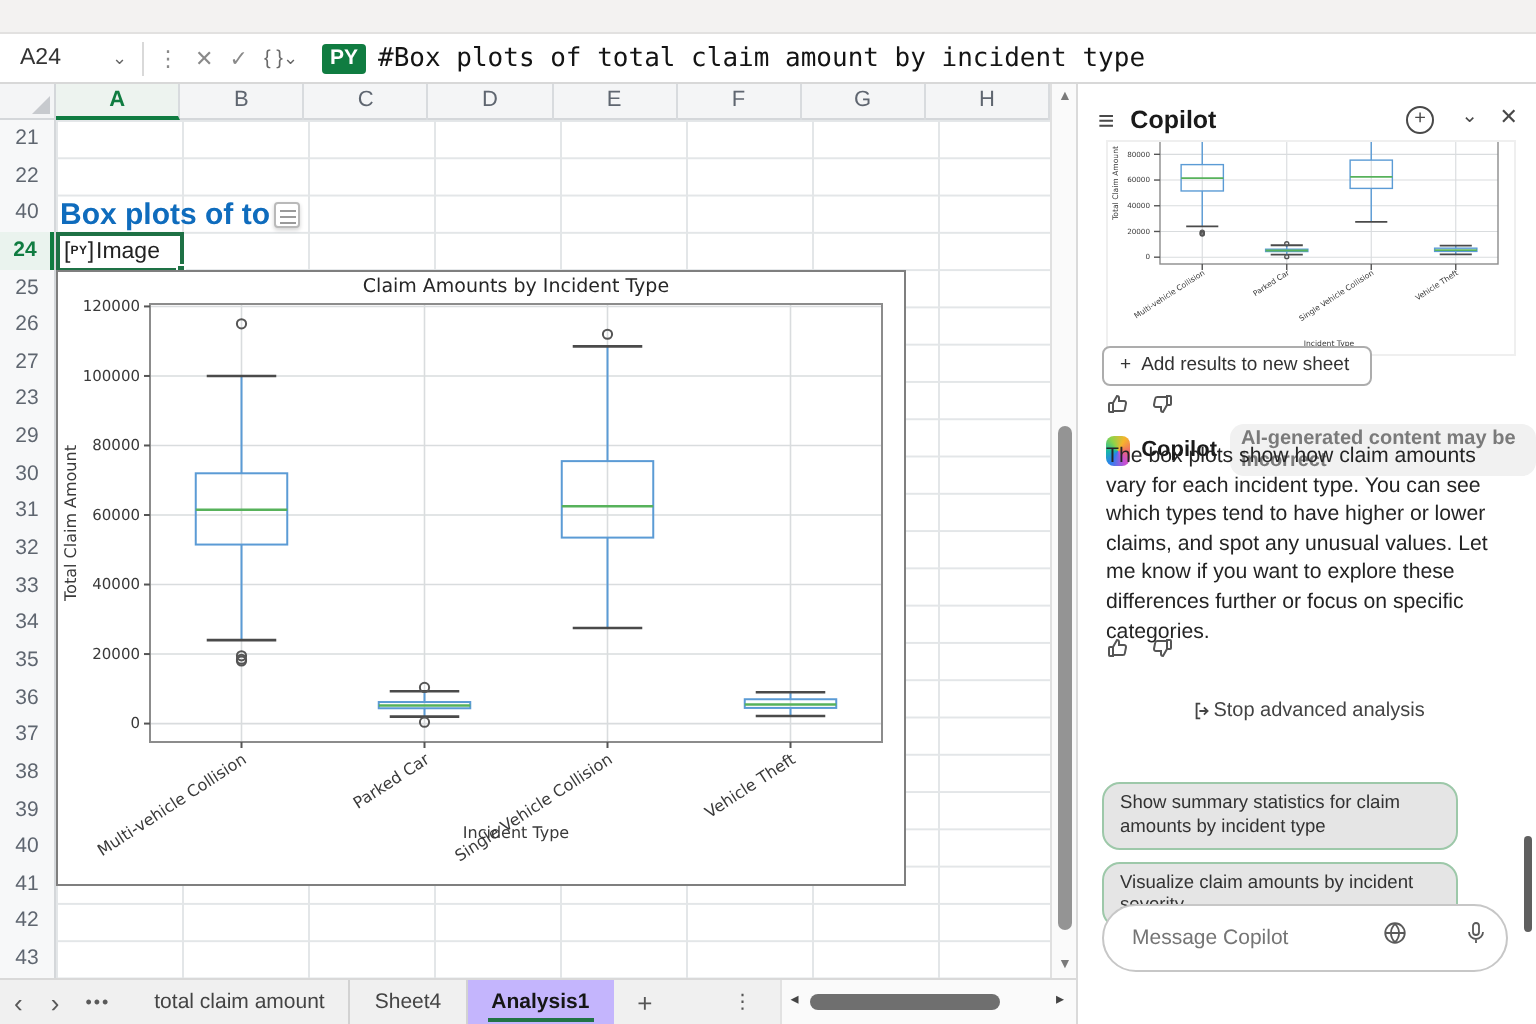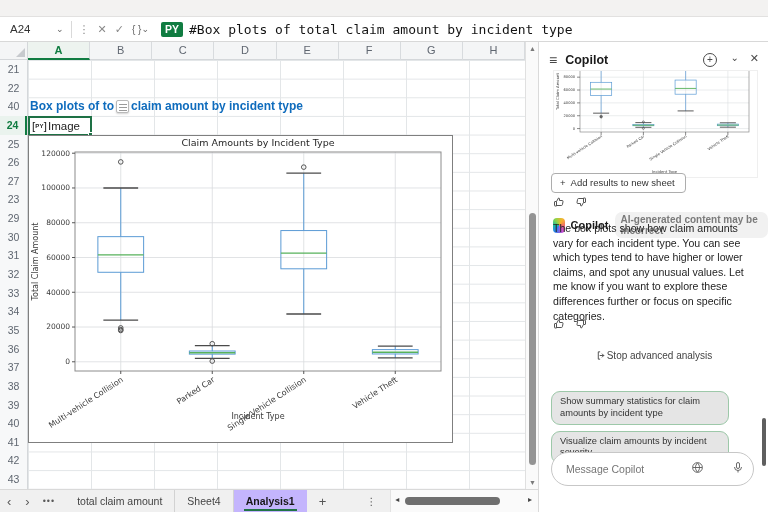--- a/index.html
+++ b/index.html
@@ -26,21 +26,21 @@
   .col-h { width:63px; height:18px; text-align:center; font-size:11px; line-height:17px; color:#5f6670; border-right:1px solid #d8dbde; }
   .col-h.sel { color:#107C41; font-weight:bold; background:#edf3ef; border-bottom:2px solid #107C41; }
   #row-headers { left:0; top:60px; width:28px; height:429px; background:#f7f8f9; border-right:1px solid #d4d7da; }
   .row-h { height:18.652px; text-align:center; font-size:10.5px; line-height:18.5px; color:#5f6670; }
   .row-h.sel { color:#107C41; font-weight:bold; background:#eaf3ee; border-right:2px solid #107C41; }
 
   
   #grid { left:28px; top:60px; width:497px; height:429px; background:#fff;
     background-image:linear-gradient(to right,#e3e6e8 1px,transparent 1px),linear-gradient(to bottom,#e3e6e8 1px,transparent 1px);
     background-size:63px 18.652px; }
-  #cell-a23 { left:30px; top:99px; font-size:12px; font-weight:bold; color:#0f6cbd; white-space:nowrap; display:flex; align-items:center; }
+  #cell-a23 { left:30px; top:99px; font-size:15px; font-weight:bold; color:#0f6cbd; white-space:nowrap; display:flex; align-items:center; }
   #card-icon { display:inline-block; width:13px; height:13px; background:#fff; border:1px solid #b9b9b9; border-radius:2px; margin:0 2px; box-shadow:0 1px 2px rgba(0,0,0,.18); position:relative; }
   #card-icon:before { content:""; position:absolute; left:2px; top:3px; width:8px; height:1px; background:#9a9a9a; box-shadow:0 3px 0 #9a9a9a, 0 6px 0 #9a9a9a; }
   #sel-cell { left:28px; top:116px; width:64px; height:20px; border:2px solid #1e7145; background:transparent; display:flex; align-items:center; padding-left:2px; }
   #sel-handle { position:absolute; right:-3px; bottom:-3px; width:5px; height:5px; background:#1e7145; border:1px solid #fff; }
   .pybr { font-size:11.5px; color:#222; }
   .pytag { font-size:6px; font-weight:bold; color:#222; letter-spacing:.3px; }
   #a24-label { font-size:11.5px; color:#222; margin-left:1px; }
 
   
   #chart-box { left:28px; top:135px; width:425px; height:308px; background:#fff; border:1px solid #7f7f7f; }
@@ -155,21 +155,20 @@
       <div class="row-h">41</div>
       <div class="row-h">42</div>
       <div class="row-h">43</div>
     </div>
 
   <div class="abs" id="grid"></div>
 
   <div class="abs" id="cell-a23">
     <span>Box plots of to</span>
     <span id="card-icon"></span>
-    <span>claim amount by incident type</span>
   </div>
 
   <div class="abs" id="sel-cell">
     <span class="pybr">[</span>
     <span class="pytag">PY</span>
     <span class="pybr">]</span>
     <span id="a24-label">Image</span>
     <div id="sel-handle"></div>
   </div>
 

